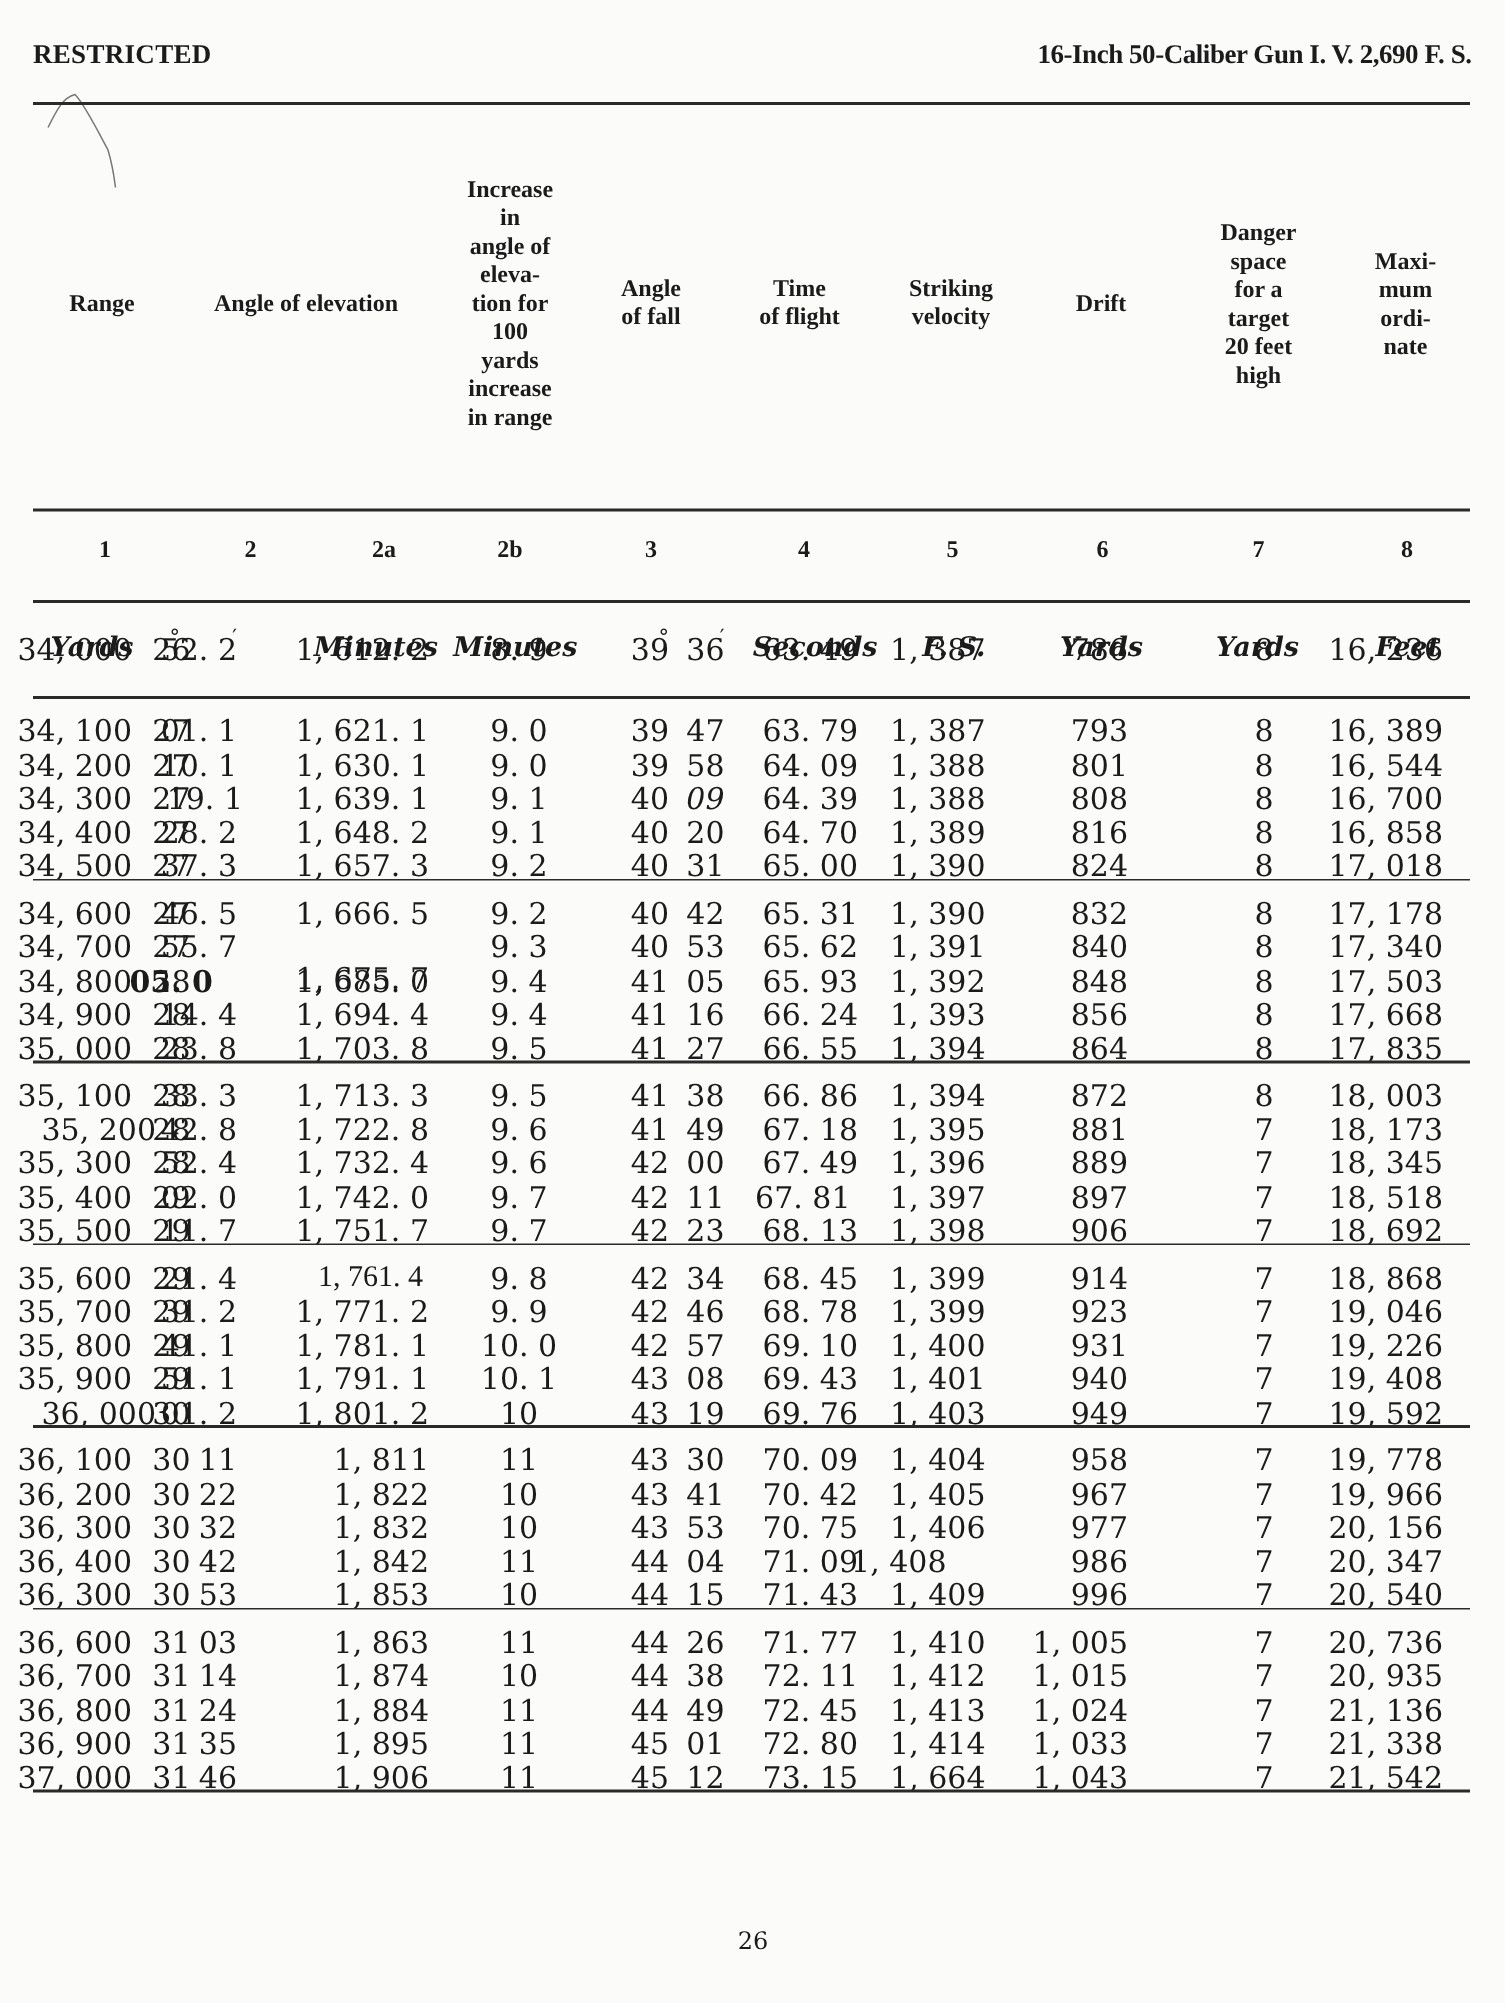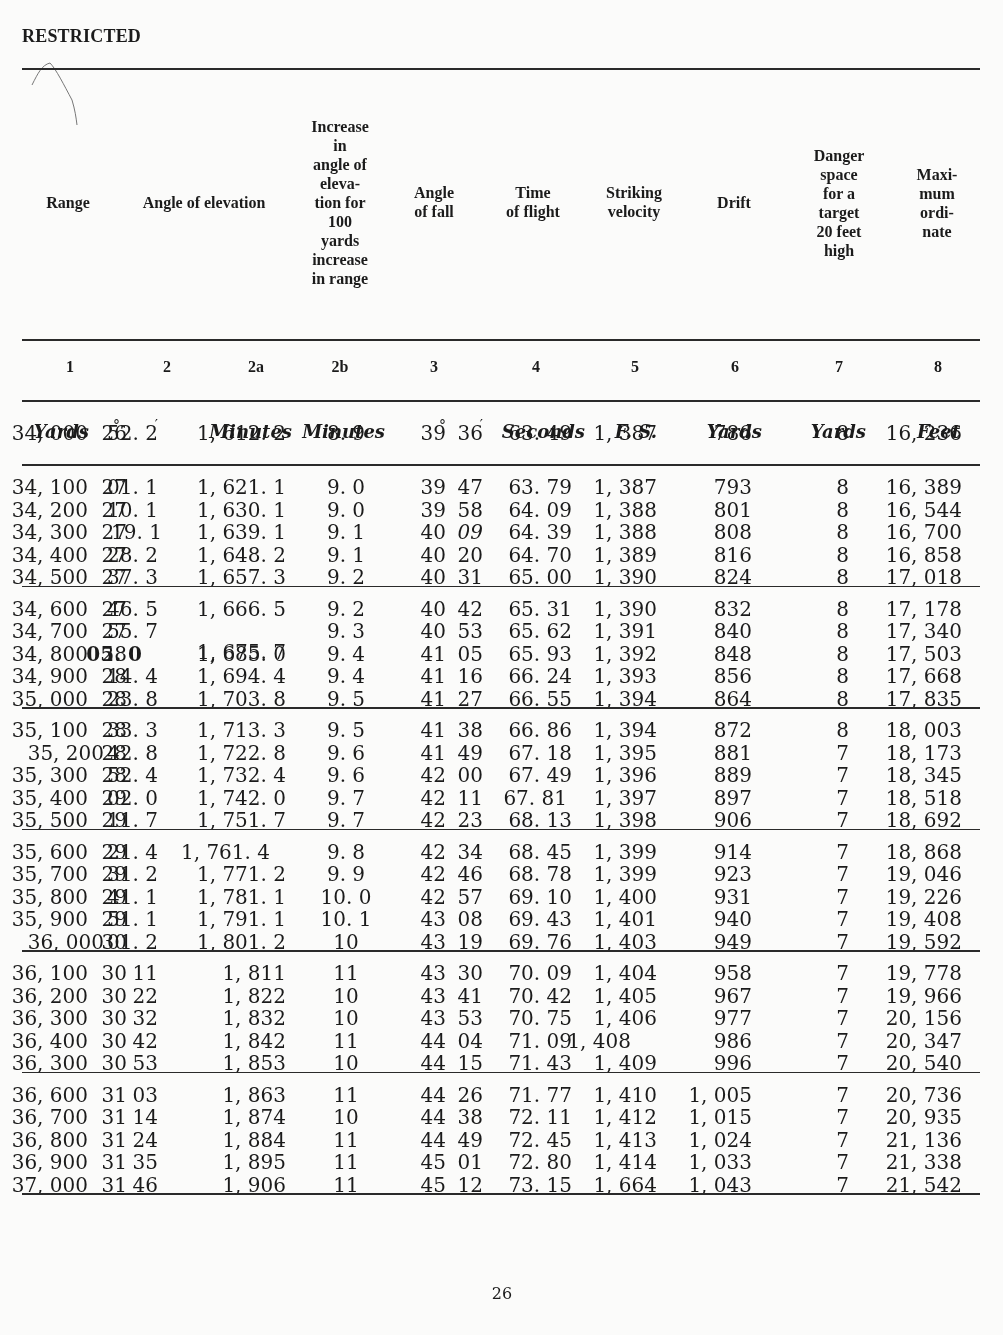--- a/index.html
+++ b/index.html
@@ -66,20 +66,21 @@
   }
   .pencil {
     position: absolute; left: 30px; top: 55px; width: 60px; height: 75px;
   }
 </style>
 </head>
 <body>
 
 <div class="header">
   <span class="left">RESTRICTED</span>
+  <span class="right">16-Inch 50-Caliber Gun I. V. 2,690 F. S.</span>
 </div>
 
 <svg class="pencil" viewBox="0 0 60 75">
   <path d="M2 30 C 8 18, 12 10, 20 8 C 26 14, 34 30, 42 45 C 45 55, 46 62, 47 70" fill="none" stroke="#777" stroke-width="1"></path>
 </svg>
 
 <div class="rule thick" style="top:68px"></div>
 
 <div id="colheads">
     <div class="colhead" style="left: 68px; top: 193px;">Range</div>
@@ -364,21 +365,21 @@
       <span class="cell r" style="left: 550px;">68. 13</span>
       <span class="cell r" style="left: 635px;">1, 398</span>
       <span class="cell r" style="left: 730px;">906</span>
       <span class="cell r" style="left: 827px;">7</span>
       <span class="cell r" style="left: 940px;">18, 692</span>
     </div>
     <div class="row" style="top: 839.5px;">
       <span class="cell r" style="left: 66px;">35, 600</span>
       <span class="cell r" style="left: 105px;">29</span>
       <span class="cell r" style="left: 136px;">21. 4</span>
-      <span class="cell r" style="left: 248px;">1, 761. 4</span>
+      <span class="cell r" style="left: 260px; font-family: Liberation Serif, serif;">1, 761. 4</span>
       <span class="cell c" style="left: 324px;">9. 8</span>
       <span class="cell r" style="left: 424px;">42</span>
       <span class="cell r" style="left: 461px;">34</span>
       <span class="cell r" style="left: 550px;">68. 45</span>
       <span class="cell r" style="left: 635px;">1, 399</span>
       <span class="cell r" style="left: 730px;">914</span>
       <span class="cell r" style="left: 827px;">7</span>
       <span class="cell r" style="left: 940px;">18, 868</span>
     </div>
     <div class="row" style="top: 862.1px;">

